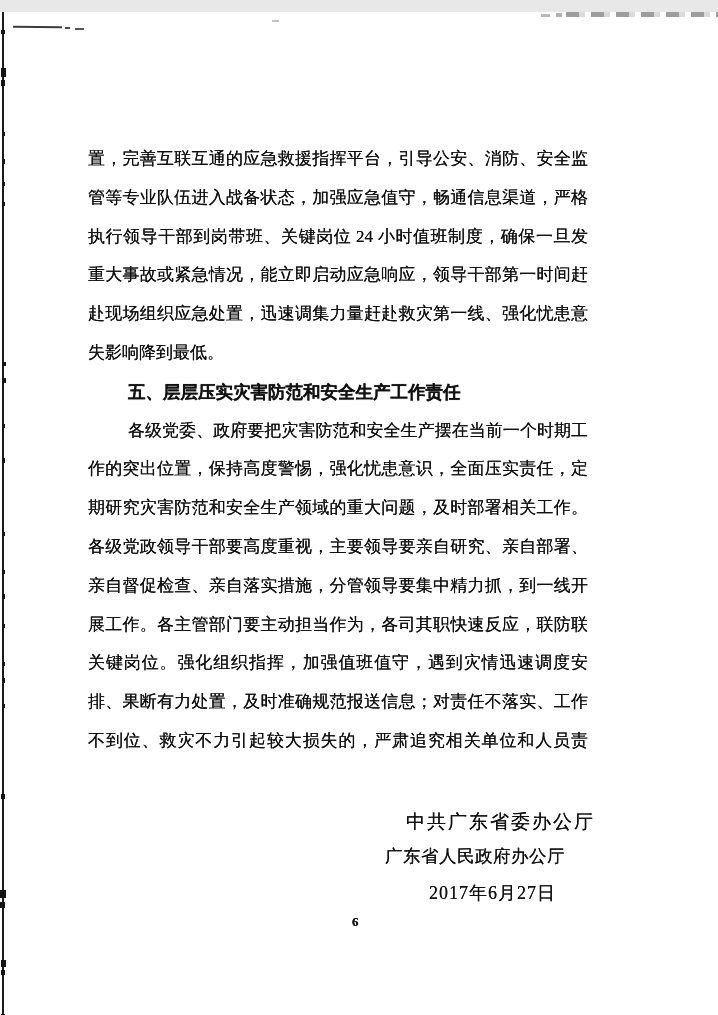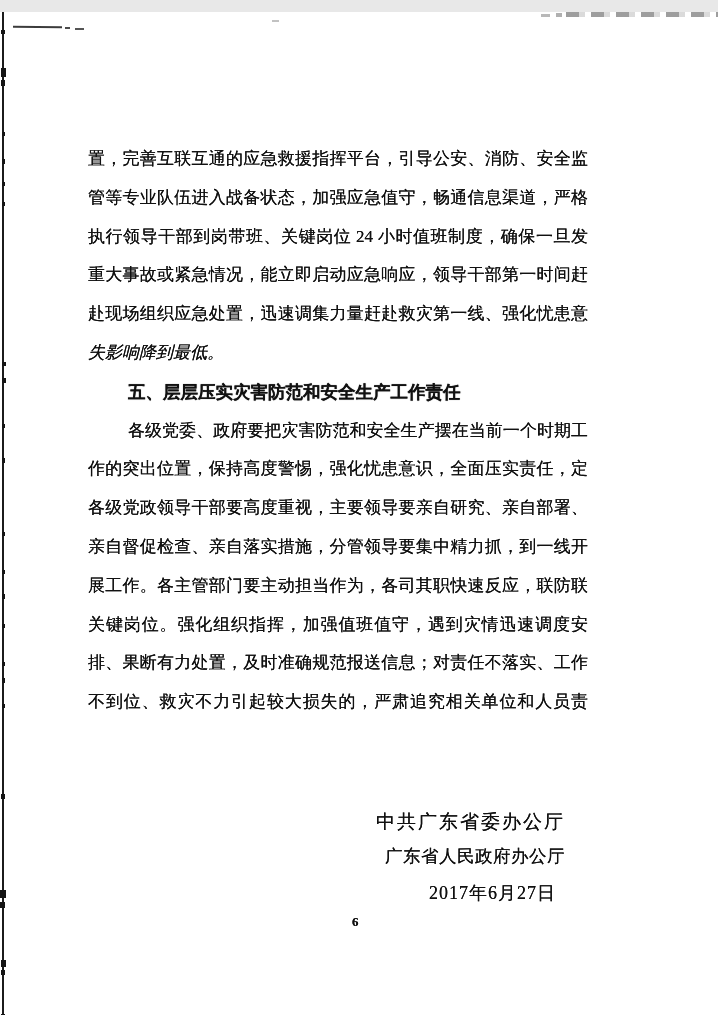--- a/index.html
+++ b/index.html
@@ -24,41 +24,40 @@
     line-height:38.8px;
     font-size:17px;
     text-align:justify;
     text-align-last:justify;
     text-shadow:0 0 0.45px currentColor; 
     overflow:hidden;
   }
   .line.plain {
     text-align:center;
     text-align-last:left;
-    font-style:italic;
   }
   .line.heading {
     font-weight:bold;
     font-size:17.5px;
     text-align:right;
     text-align-last:left;
     padding-left:40px;
     text-shadow:0 0 0.7px currentColor;
   }
   .line.justify-indent {
     text-indent:40px;
   }
 
   
   .sig {
     position:absolute;
     white-space:nowrap;
     text-shadow:0 0 0.5px currentColor;
   }
-  .sig.org1 { left:376px; top:797px; font-size:19px; letter-spacing:2px; }
+  .sig.org1 { left:406px; top:797px; font-size:19px; letter-spacing:2px; }
   .sig.org2 { left:385px; top:832px; font-size:17.5px; letter-spacing:0.5px; }
   .sig.date { left:429px; top:869px; font-size:18px; letter-spacing:1px; }
 
   .pagenum {
     position:absolute;
     left:352px; top:902px;
     font-size:13px;
     font-weight:bold;
     text-shadow:0 0 0.4px currentColor;
   }
@@ -140,20 +139,21 @@
   <div class="body-text" id="body-lines">
       <div class="line justify">置，完善互联互通的应急救援指挥平台，引导公安、消防、安全监</div>
       <div class="line justify">管等专业队伍进入战备状态，加强应急值守，畅通信息渠道，严格</div>
       <div class="line justify">执行领导干部到岗带班、关键岗位 24 小时值班制度，确保一旦发生</div>
       <div class="line justify">重大事故或紧急情况，能立即启动应急响应，领导干部第一时间赶</div>
       <div class="line justify">赴现场组织应急处置，迅速调集力量赶赴救灾第一线、强化忧患意识</div>
       <div class="line plain">失影响降到最低。</div>
       <div class="line heading">五、层层压实灾害防范和安全生产工作责任</div>
       <div class="line justify-indent">各级党委、政府要把灾害防范和安全生产摆在当前一个时期工</div>
       <div class="line justify">作的突出位置，保持高度警惕，强化忧患意识，全面压实责任，定</div>
+      <div class="line justify">期研究灾害防范和安全生产领域的重大问题，及时部署相关工作。</div>
       <div class="line justify">各级党政领导干部要高度重视，主要领导要亲自研究、亲自部署、</div>
       <div class="line justify">亲自督促检查、亲自落实措施，分管领导要集中精力抓，到一线开</div>
       <div class="line justify">展工作。各主管部门要主动担当作为，各司其职快速反应，联防联</div>
       <div class="line justify">关键岗位。强化组织指挥，加强值班值守，遇到灾情迅速调度安</div>
       <div class="line justify">排、果断有力处置，及时准确规范报送信息；对责任不落实、工作</div>
       <div class="line justify">不到位、救灾不力引起较大损失的，严肃追究相关单位和人员责任。</div>
     </div>
 
   <div class="sig org1">中共广东省委办公厅</div>
   <div class="sig org2">广东省人民政府办公厅</div>

